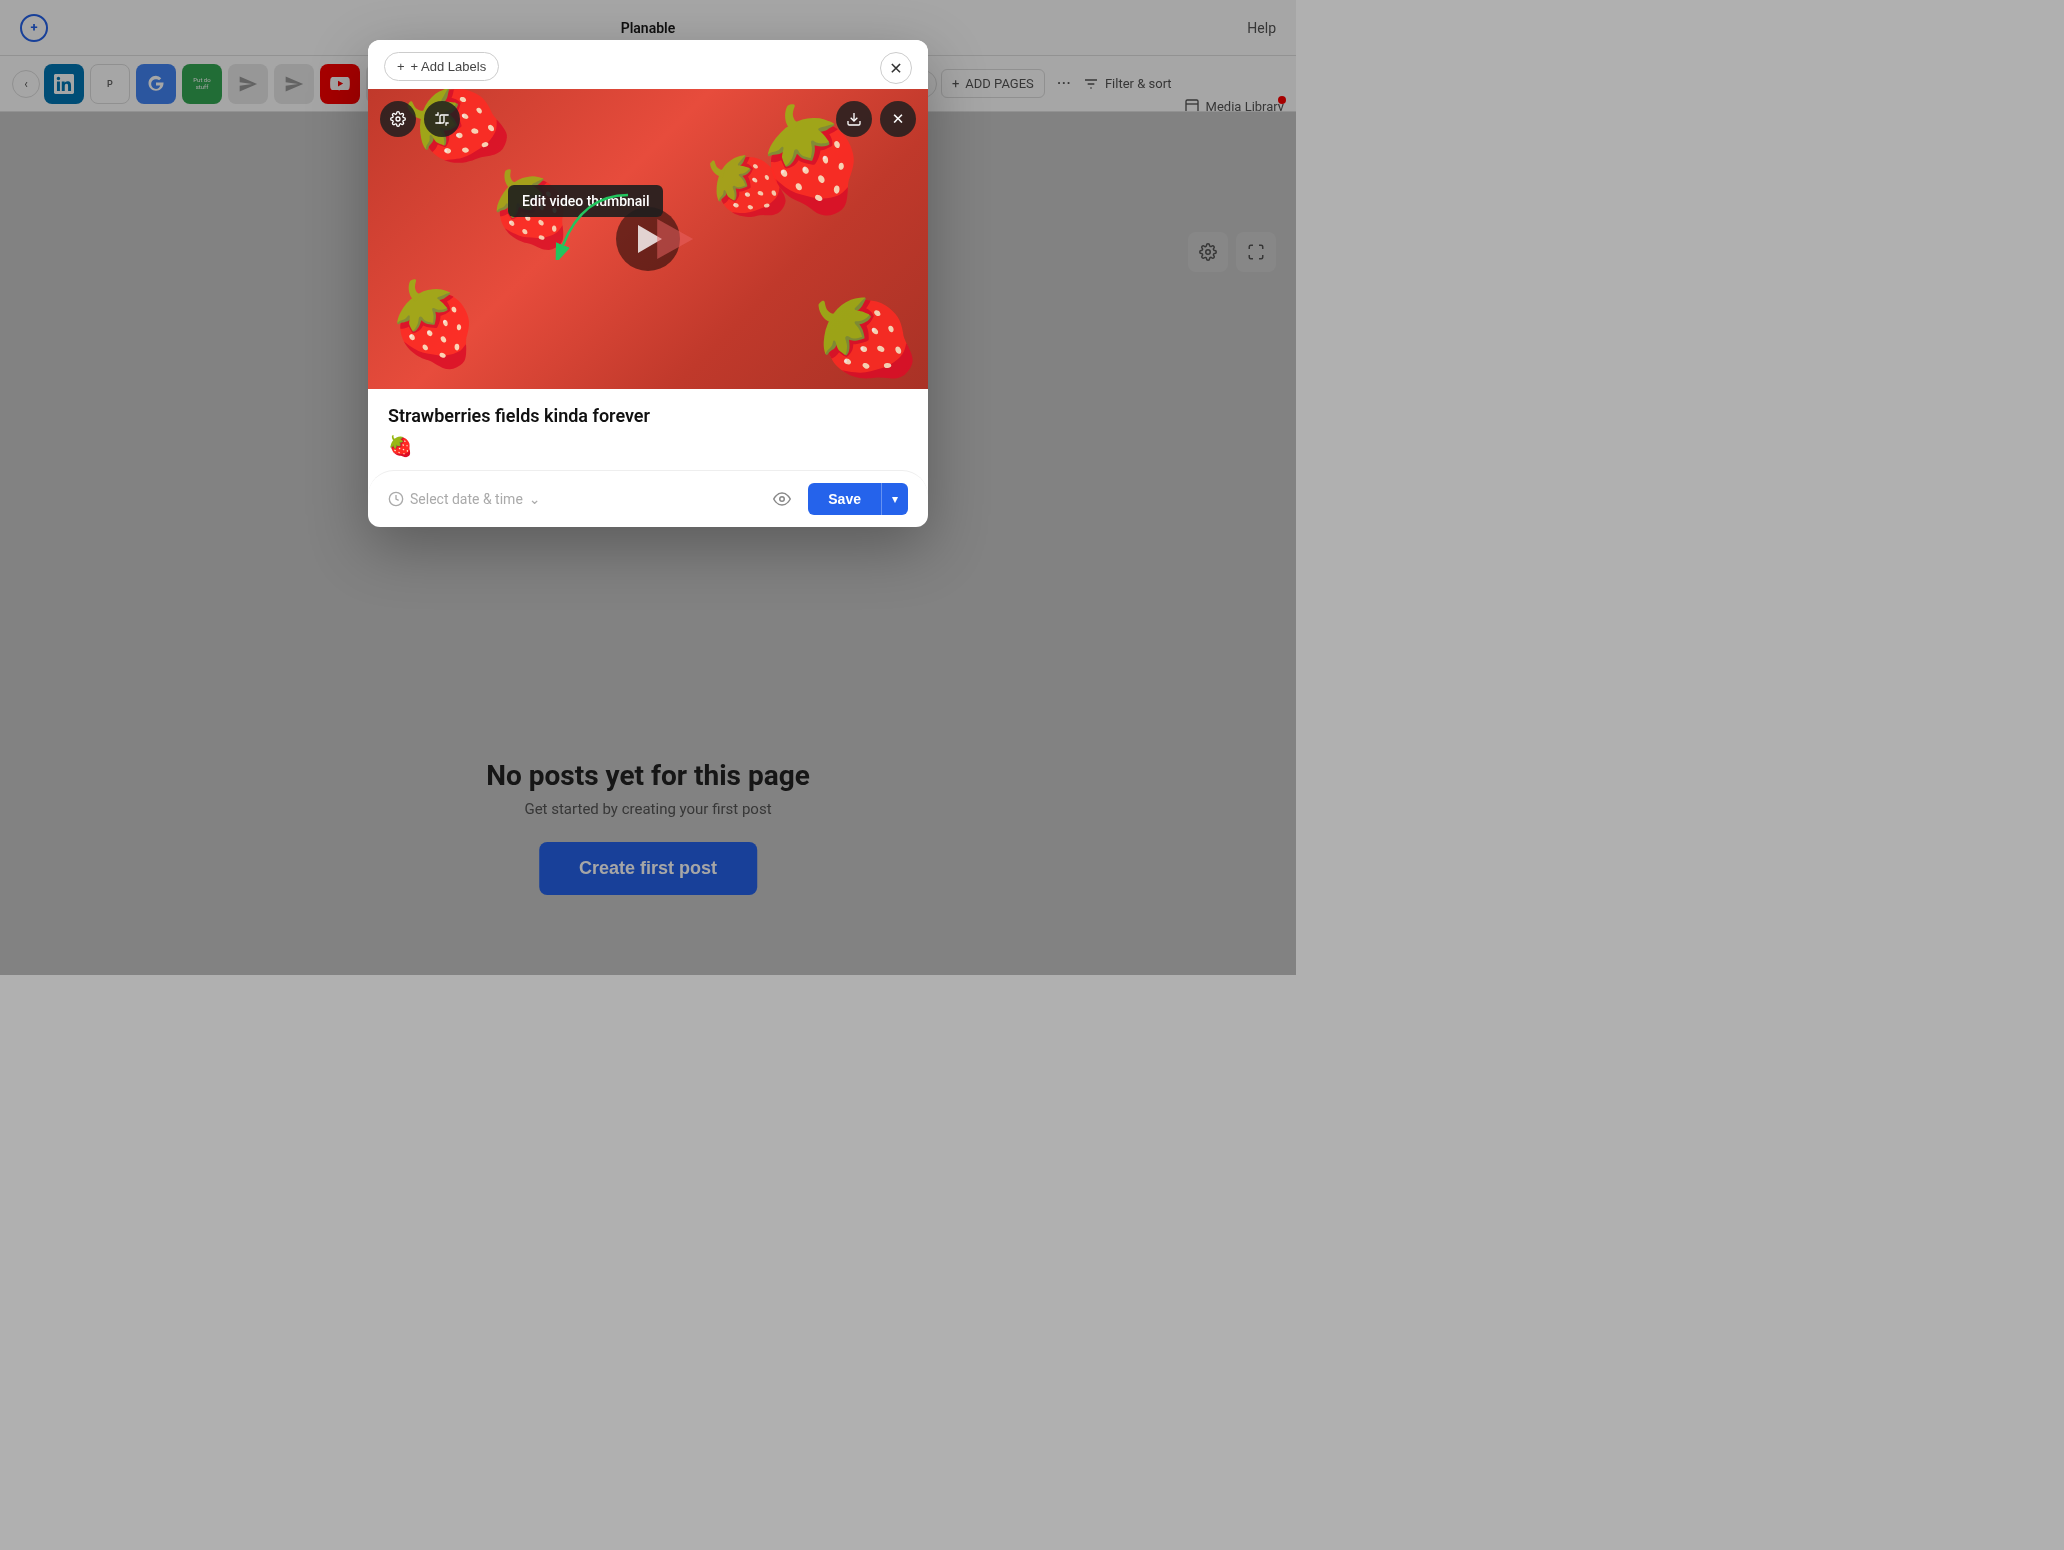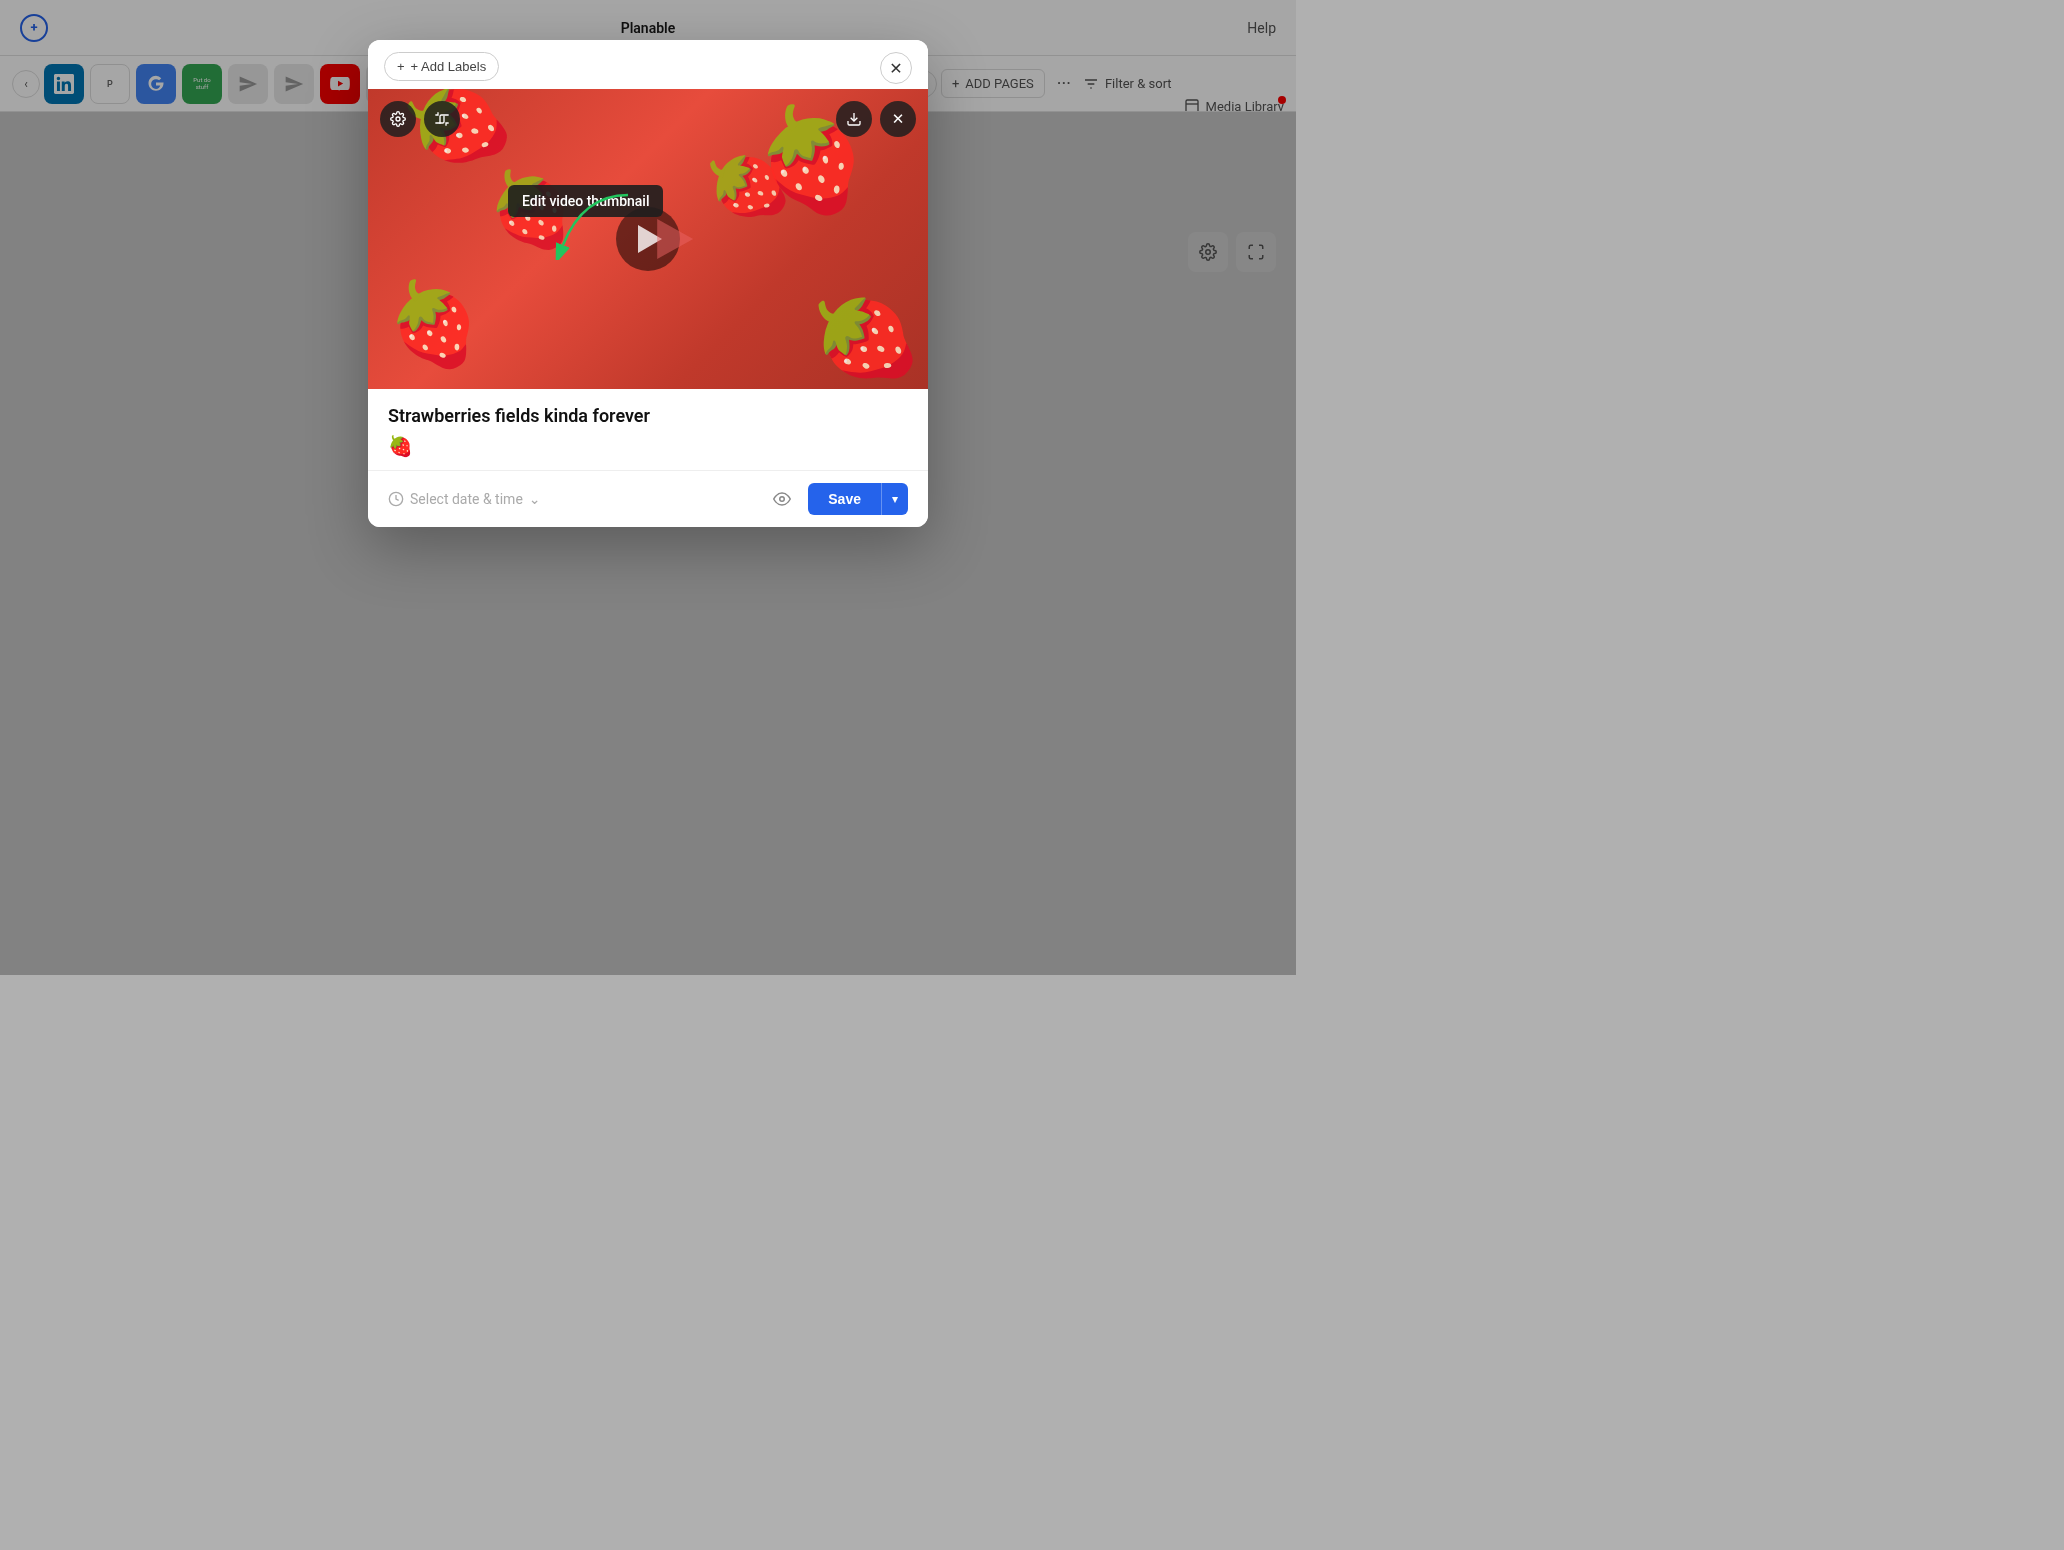--- a/index.html
+++ b/index.html
@@ -465,20 +465,21 @@
     }
 
     
     .modal-footer {
       padding: 12px 20px;
       border-top: 1px solid #eee;
       display: flex;
       align-items: center;
       justify-content: space-between;
       background: #fff;
+      border-radius: 26px;
     }
 
     .date-selector {
       display: flex;
       align-items: center;
       gap: 6px;
       color: #999;
       font-size: 14px;
       cursor: pointer;
     }
@@ -637,20 +638,25 @@
             <path d="M19.4 15a1.65 1.65 0 00.33 1.82l.06.06a2 2 0 010 2.83 2 2 0 01-2.83 0l-.06-.06a1.65 1.65 0 00-1.82-.33 1.65 1.65 0 00-1 1.51V21a2 2 0 01-2 2 2 2 0 01-2-2v-.09A1.65 1.65 0 009 19.4a1.65 1.65 0 00-1.82.33l-.06.06a2 2 0 01-2.83 0 2 2 0 010-2.83l.06-.06A1.65 1.65 0 004.68 15a1.65 1.65 0 00-1.51-1H3a2 2 0 01-2-2 2 2 0 012-2h.09A1.65 1.65 0 004.6 9a1.65 1.65 0 00-.33-1.82l-.06-.06a2 2 0 010-2.83 2 2 0 012.83 0l.06.06A1.65 1.65 0 009 4.68a1.65 1.65 0 001-1.51V3a2 2 0 012-2 2 2 0 012 2v.09a1.65 1.65 0 001 1.51 1.65 1.65 0 001.82-.33l.06-.06a2 2 0 012.83 0 2 2 0 010 2.83l-.06.06A1.65 1.65 0 0019.4 9a1.65 1.65 0 001.51 1H21a2 2 0 012 2 2 2 0 01-2 2h-.09a1.65 1.65 0 00-1.51 1z"></path>
           </svg>
       </div>
       <div class="settings-icon-btn">
         <svg width="18" height="18" viewBox="0 0 24 24" fill="none" stroke="#555" stroke-width="2">
             <path d="M8 3H5a2 2 0 00-2 2v3m18 0V5a2 2 0 00-2-2h-3m0 18h3a2 2 0 002-2v-3M3 16v3a2 2 0 002 2h3"></path>
           </svg>
       </div>
     </div>
 
+    <div style="position:absolute;bottom:80px;left:50%;transform:translateX(-50%);text-align:center;">
+      <div class="no-posts-title">No posts yet for this page</div>
+      <div class="no-posts-sub">Get started by creating your first post</div>
+      <button class="create-first-btn">Create first post</button>
+    </div>
   </div>
 </div>
 
 <div class="overlay"></div>
 
 <div class="modal">
 
   <div class="modal-close-btn">✕</div>
 
   <div class="modal-header">

